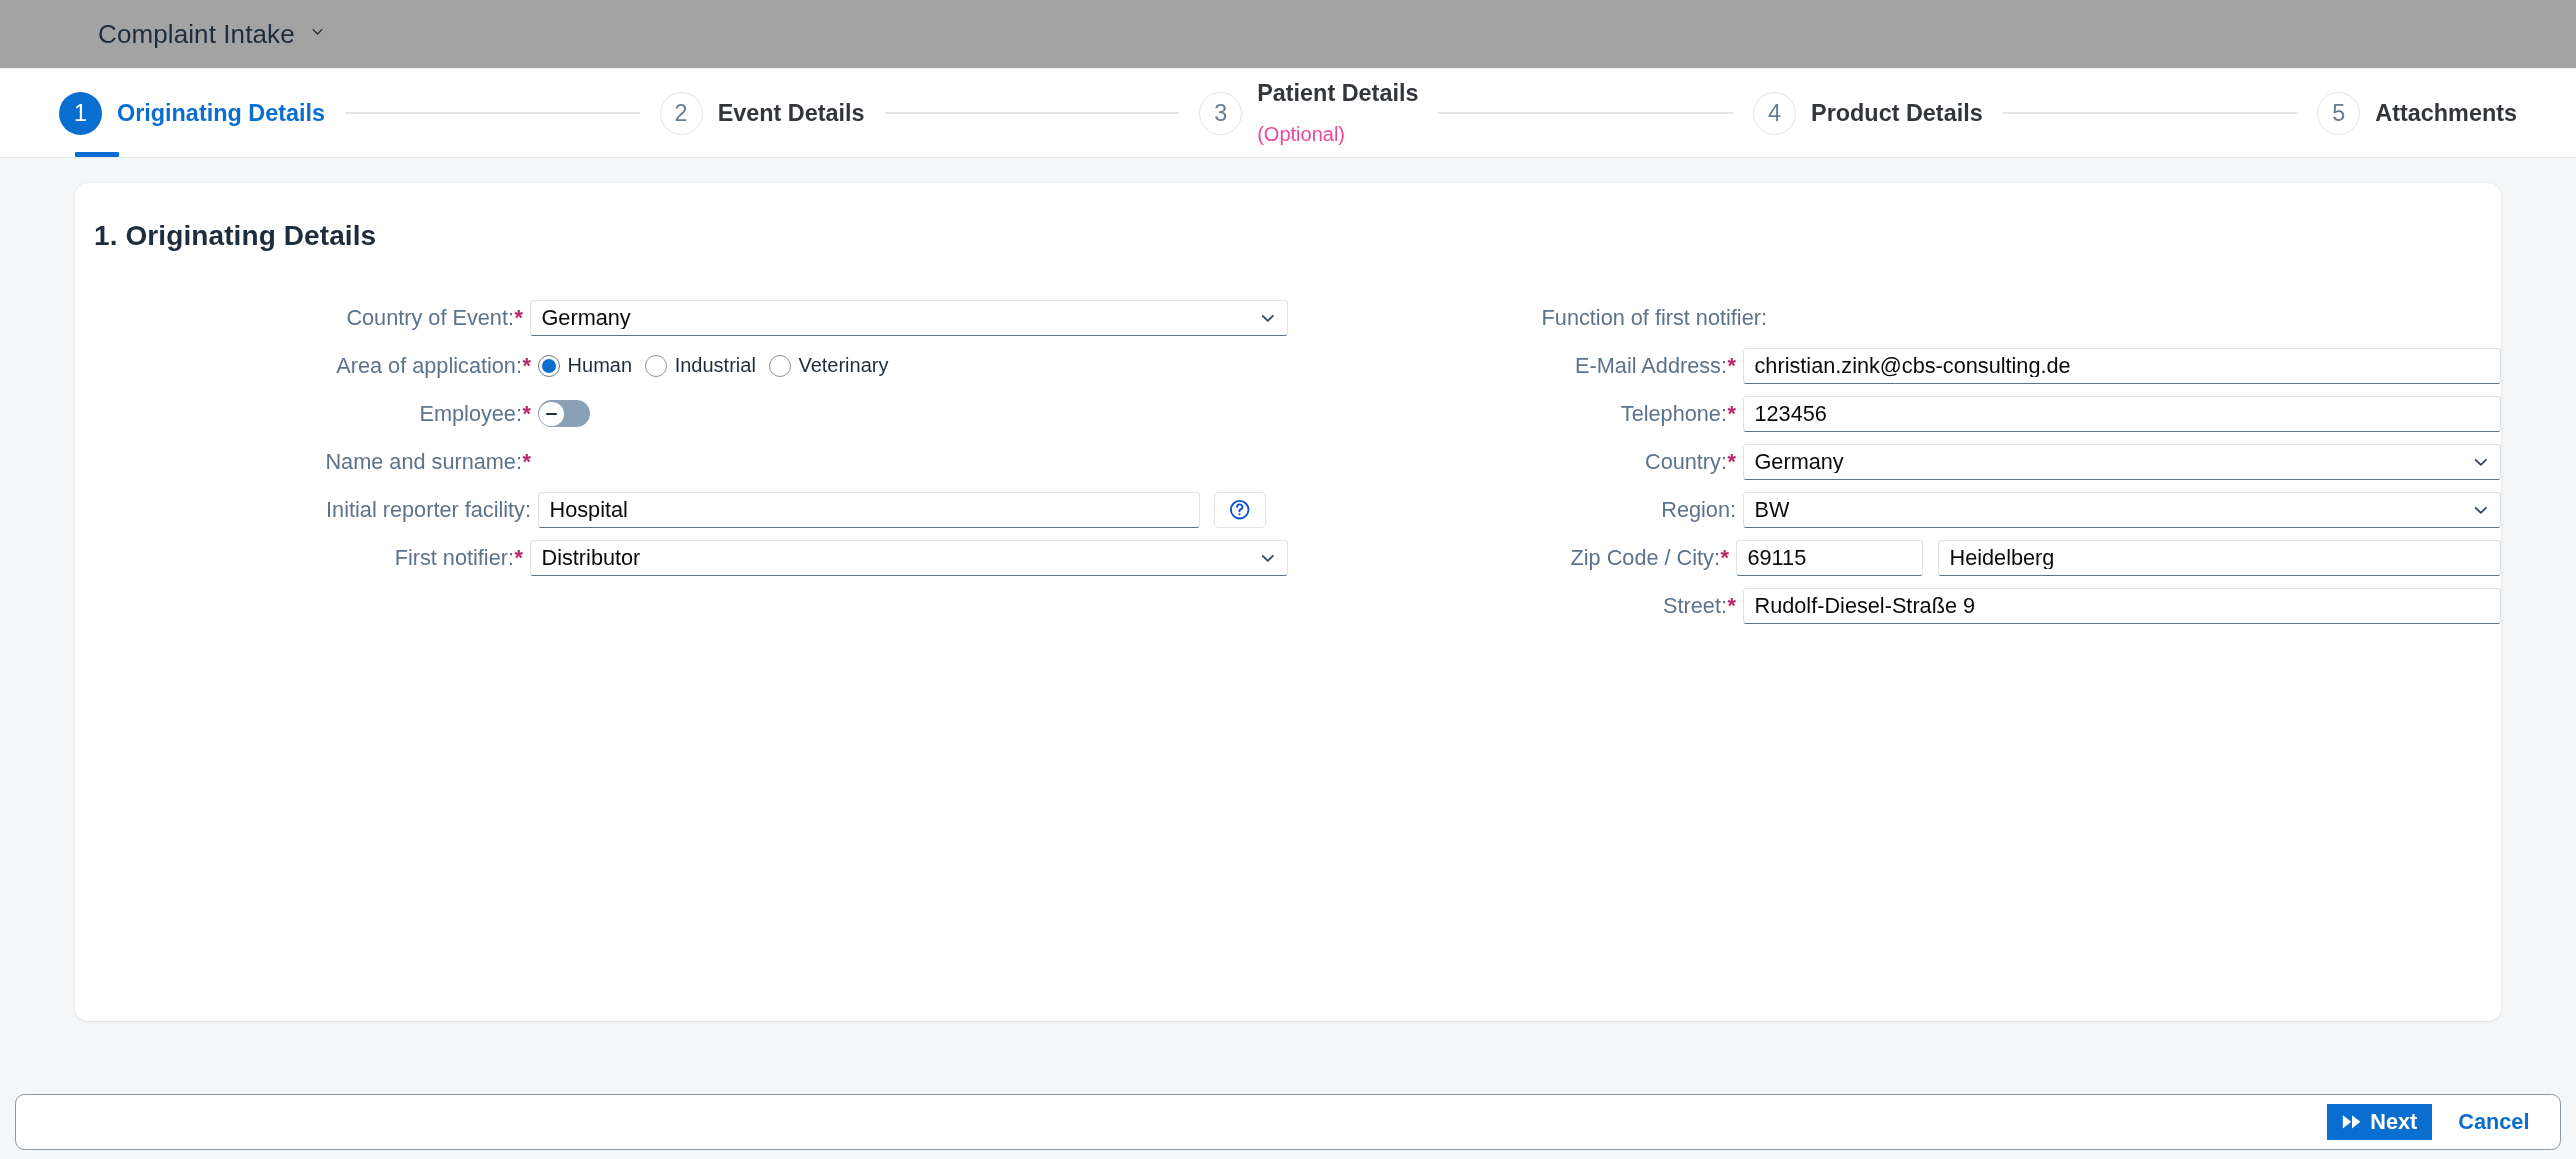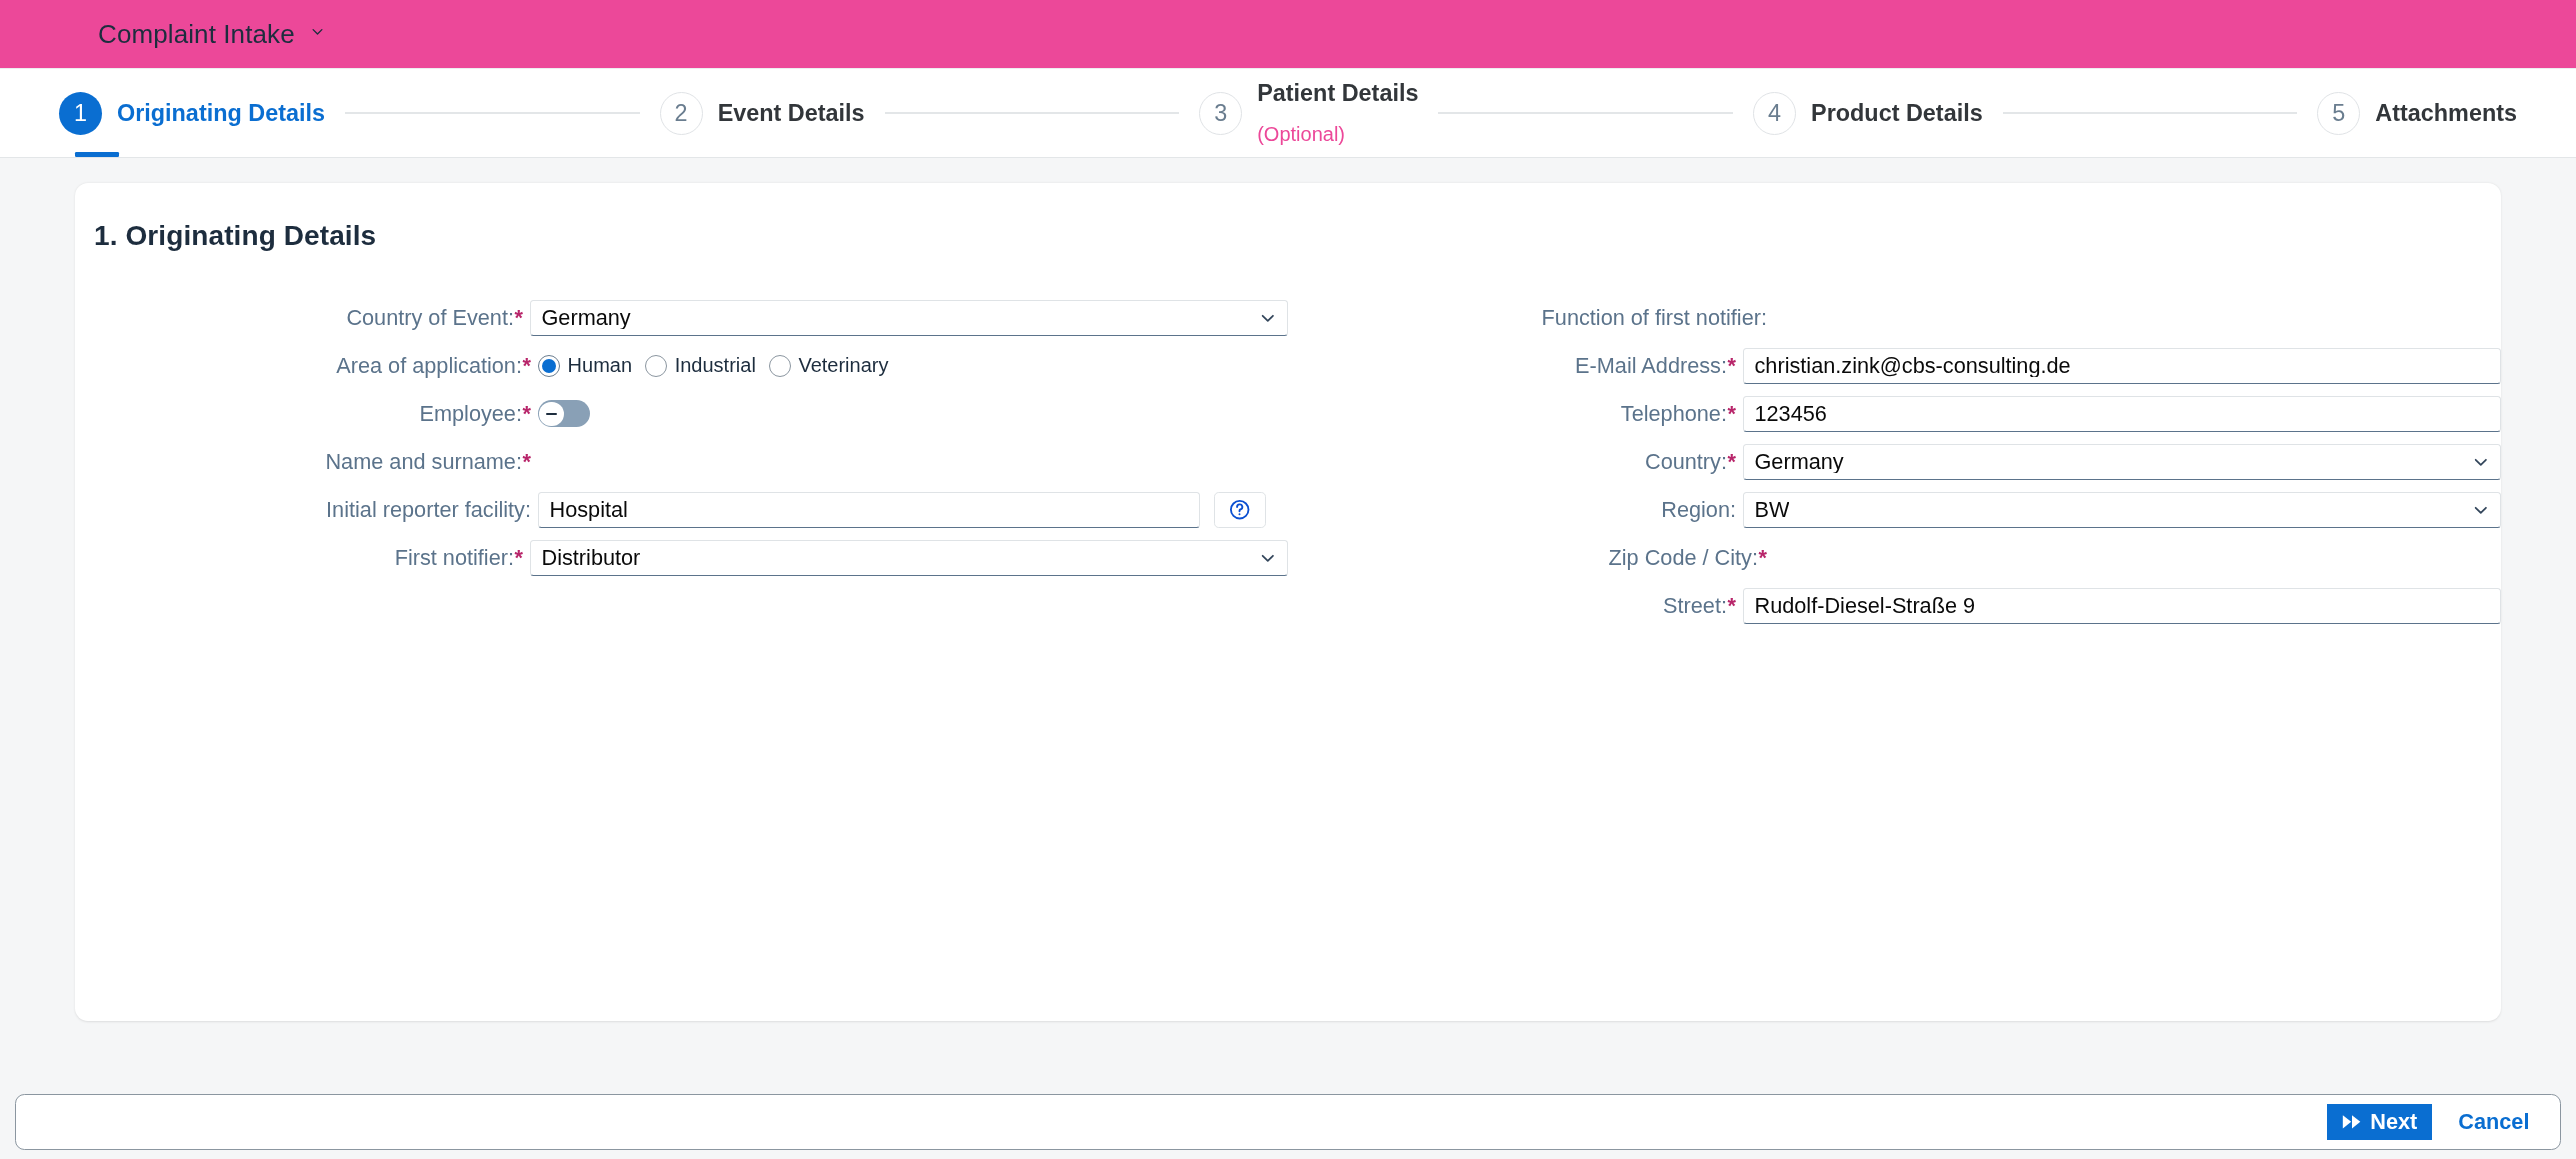--- a/index.html
+++ b/index.html
@@ -7,21 +7,21 @@
     margin: 0; padding: 0;
     width: 2576px; height: 1159px;
     background: #f5f6f7;
     font-family: "Liberation Sans", sans-serif;
     -webkit-font-smoothing: antialiased;
   }
   .app { position: relative; width: 2576px; height: 1159px; overflow: hidden; }
 
   
   .shell-header {
-    height: 69px; background: #ec4899;
+    height: 69px; background: #a3a3a3;
     display: flex; align-items: center;
     padding-left: 98px;
     border-bottom: 0.6px solid #eceef0;
   }
   .app-title {
     font-size: 26px; color: #1d2d3e; font-weight: 400;
     letter-spacing: 0.1px;
   }
   .title-chevron {
     display: inline-block; margin-left: 15px;
@@ -372,20 +372,29 @@
                   <svg width="17.6" height="17.6" viewBox="0 0 24 24" fill="none" stroke="#33465b" stroke-width="2.4" stroke-linecap="round" stroke-linejoin="round">
                       <polyline points="5,9 12,16 19,9"></polyline>
                     </svg>
                 </span>
               </div>
             </div>
           </div>
 
           <div class="frow">
             <div class="flabel"><span>Zip Code / City:</span><span class="req">*</span></div>
+            <div class="fctl">
+              <div class="fld w-zip">
+                <span class="val">69115</span>
+              </div>
+              <div class="gap"></div>
+              <div class="fld w-city">
+                <span class="val">Heidelberg</span>
+              </div>
+            </div>
           </div>
 
           <div class="frow">
             <div class="flabel"><span>Street:</span><span class="req">*</span></div>
             <div class="fctl">
               <div class="fld w-right">
                 <span class="val">Rudolf-Diesel-Straße 9</span>
               </div>
             </div>
           </div>

